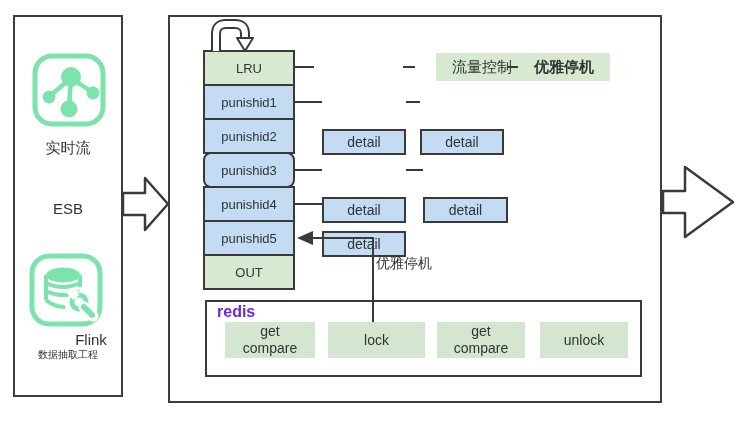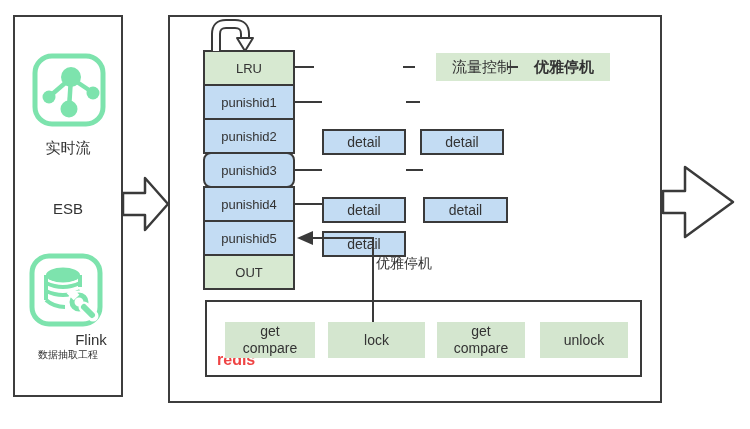--- a/index.html
+++ b/index.html
@@ -26,21 +26,21 @@
   .detail-box {
     position:absolute; height:26px; background:#c3dcf3; border:2px solid #3a3a3a;
     display:flex; align-items:center; justify-content:center;
     font-size:14px; color:#333333;margin-top:40px;
   }
   .redis-box {
     position:absolute; left:205px; top:300px; width:437px; height:77px;
     border:2px solid #3a3a3a; background:#ffffff;
   }
   .redis-title {
-    position:absolute; left:217px; top:303px; font-size:16px; font-weight:bold; color:#ef4444;margin-top:48px;
+    position:absolute; left:217px; top:303px; font-size:16px; font-weight:bold; color:#6d28d9;
   }
   .redis-op {
     position:absolute; top:322px; height:36px; background:#d4e6cf;
     display:flex; flex-direction:column; align-items:center; justify-content:center;
     font-size:14px; line-height:17px; color:#333333;
   }
   .op-line { display:block; text-align:center; }
   .left-label {
     position:absolute; left:13px; width:110px; text-align:center;
     font-size:15px; color:#333333;

